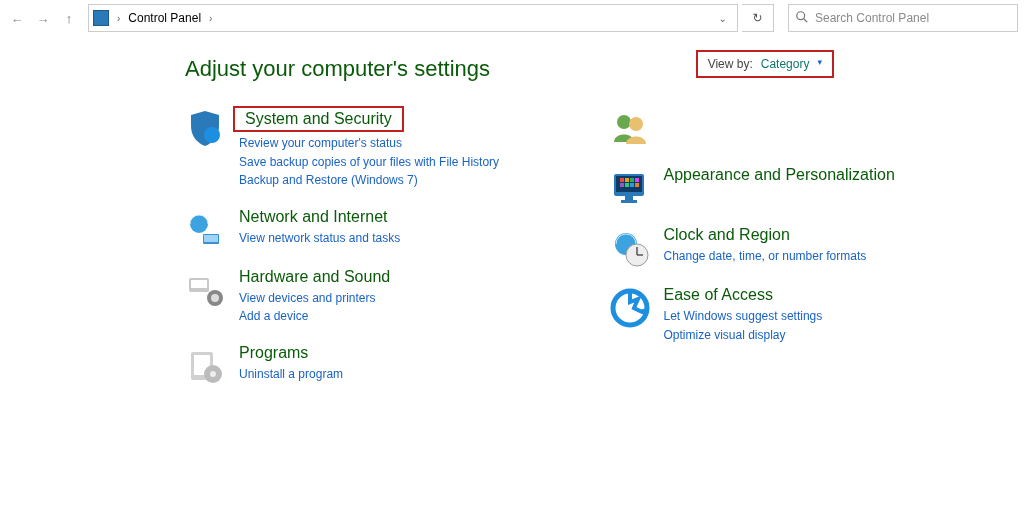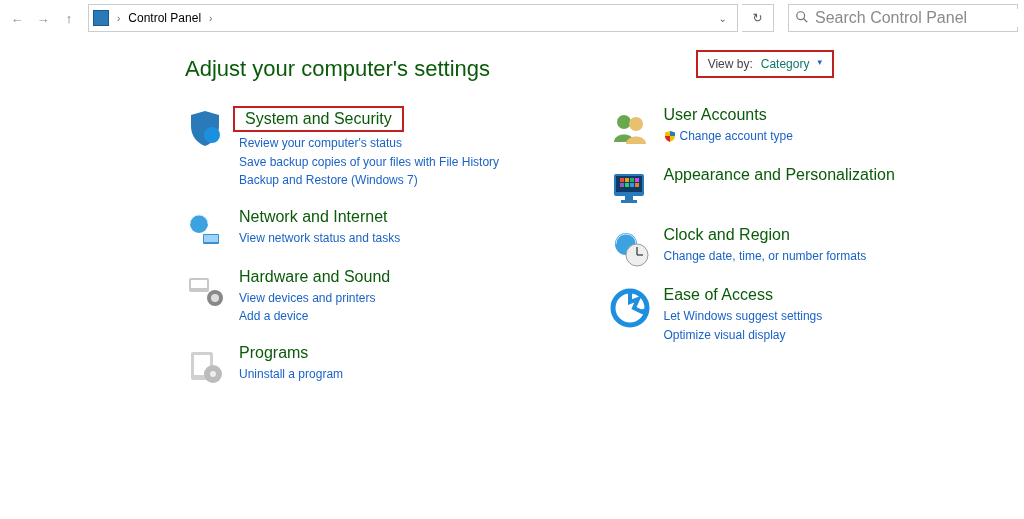--- a/index.html
+++ b/index.html
@@ -59,21 +59,21 @@
       width: 230px;
       height: 28px;
       border: 1px solid #ccc;
       margin-left: 10px;
       display: flex; align-items: center;
       padding: 0 6px;
       color: #888;
       gap: 6px;
     }
     .search input {
-      border: none; outline: none; flex: 1; font-size: 16px; color: #333;
+      border: none; outline: none; flex: 1; font-size: 12px; color: #333;
     }
     .search input::placeholder { color: #8a8a8a; }
 
     
     .content {
       padding: 20px 20px 0 185px;
     }
     .heading {
       font-size: 22px;
       color: #0a5a0a;
@@ -240,30 +240,20 @@
 
       <div class="cat">
         <div class="cat-icon">
           <svg viewBox="0 0 40 40">
               <circle cx="14" cy="14" r="7" fill="#6aa84f"></circle>
               <path d="M4 34 C4 24 24 24 24 34 Z" fill="#6aa84f"></path>
               <circle cx="26" cy="16" r="7" fill="#e8c070"></circle>
               <path d="M16 36 C16 26 36 26 36 36 Z" fill="#e8c070"></path>
             </svg>
         </div>
-        <div class="cat-body">
-          <a class="cat-title">User Accounts</a>
-          <a class="cat-link">
-            <span class="shield-mini"><svg width="12" height="12" viewBox="0 0 12 12">
-                  <path d="M6 1 L11 2.5 V6 C11 9 8.5 11 6 11.8 C3.5 11 1 9 1 6 V2.5 Z" fill="#f2c200"></path>
-                  <path d="M6 1 L11 2.5 V6 L6 6 Z" fill="#2a7ab9"></path>
-                  <path d="M1 6 L6 6 L6 11.8 C3.5 11 1 9 1 6 Z" fill="#d23"></path>
-                </svg></span><span>Change account type</span>
-          </a>
-        </div>
       </div>
 
       <div class="cat">
         <div class="cat-icon">
           <svg viewBox="0 0 40 40">
               <rect x="4" y="6" width="30" height="22" rx="2" fill="#2a7ab9"></rect>
               <rect x="6" y="8" width="26" height="16" fill="#0d3b66"></rect>
               <rect x="10" y="10" width="4" height="4" fill="#e74c3c"></rect>
               <rect x="15" y="10" width="4" height="4" fill="#f39c12"></rect>
               <rect x="20" y="10" width="4" height="4" fill="#27ae60"></rect>

